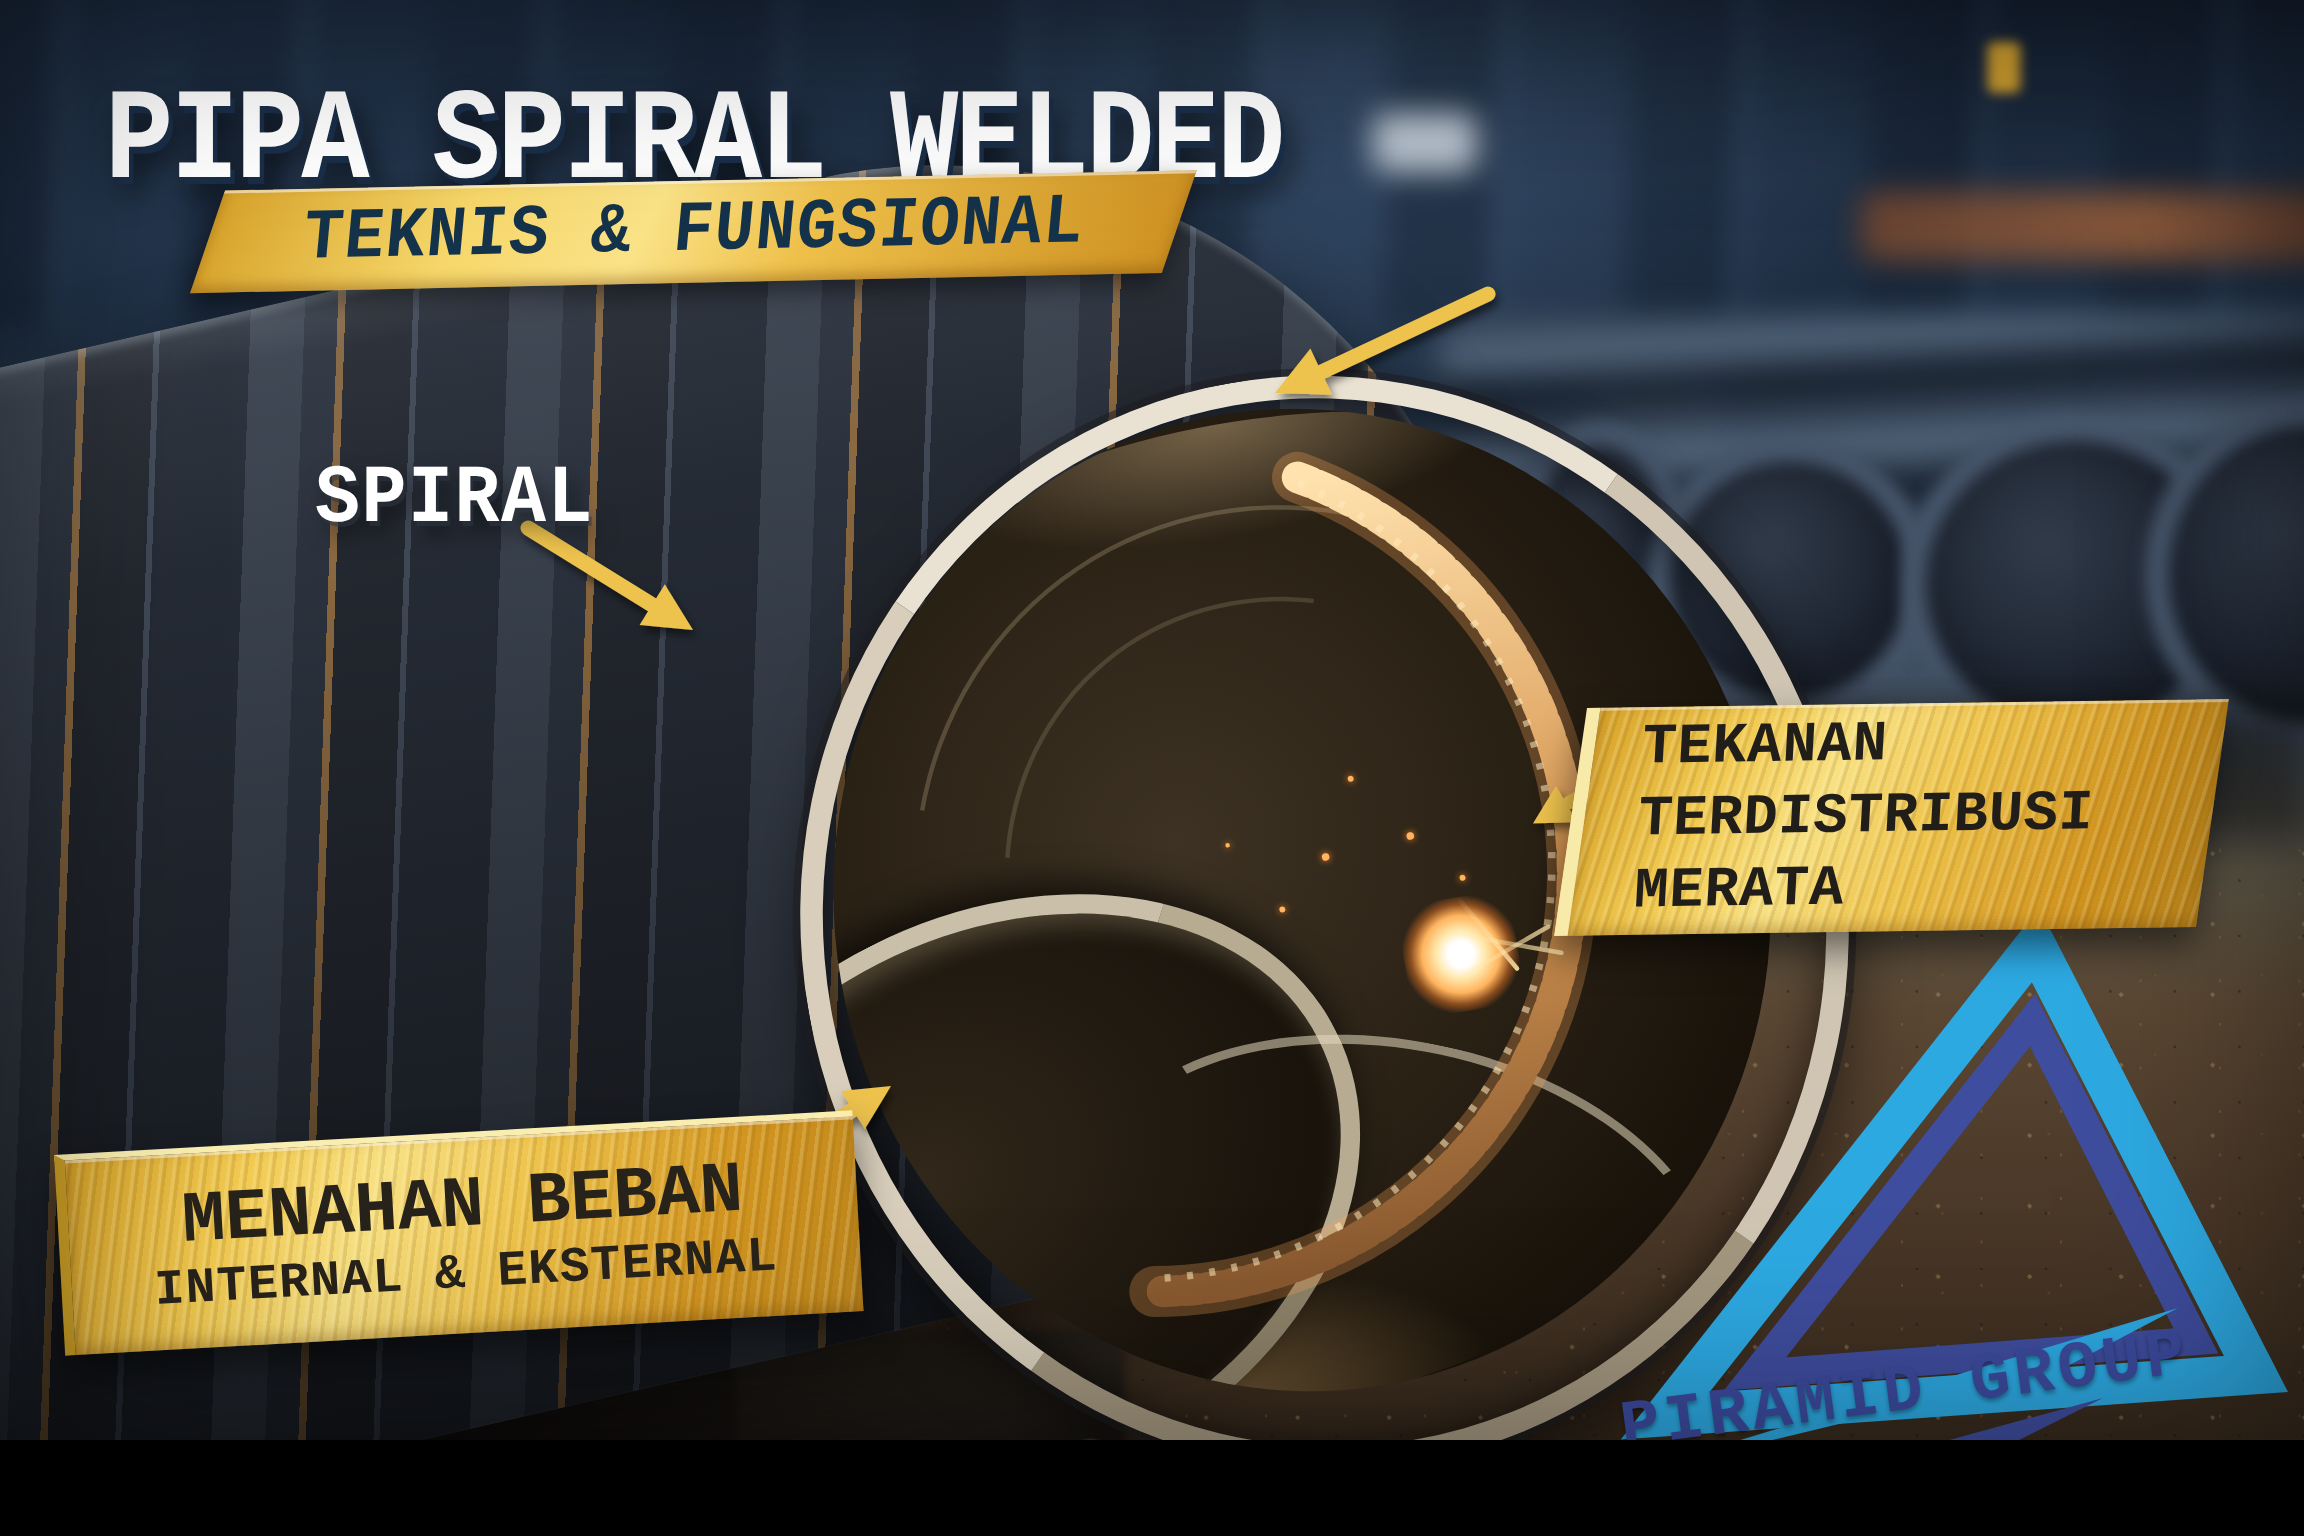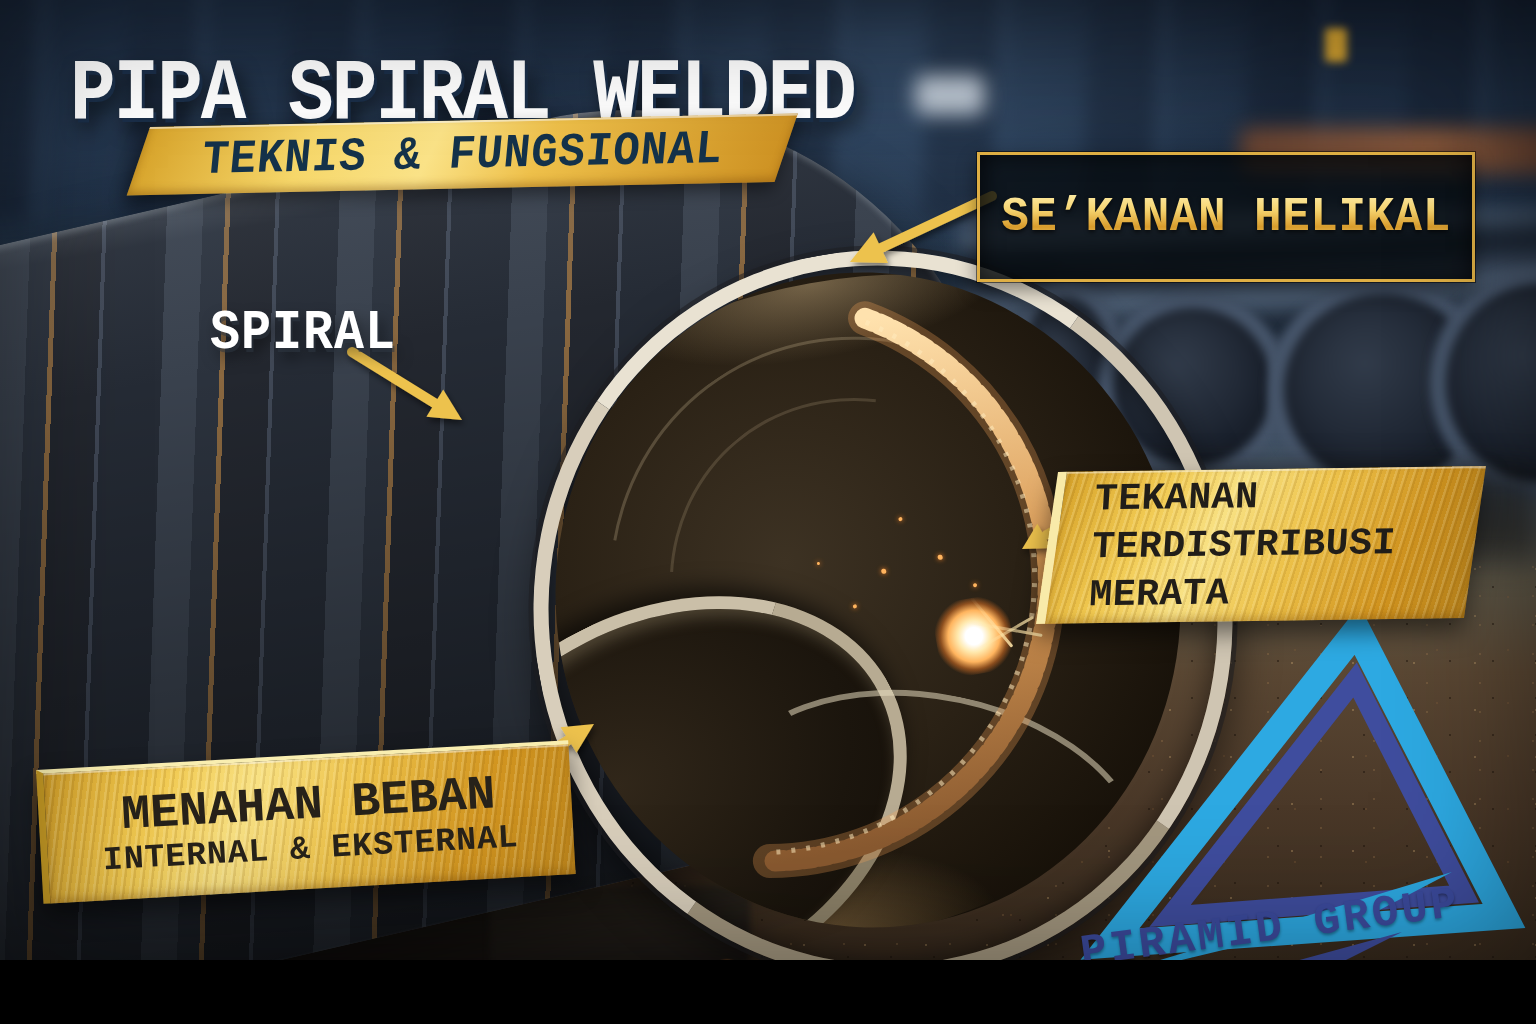--- a/index.html
+++ b/index.html
@@ -276,23 +276,20 @@
       <path d="M505 780 L570 739" stroke="#edc24d" stroke-width="10" stroke-linecap="round" fill="none"></path>
       <path d="M594 724 L576.6 752.7 L560.6 727.3 Z" fill="#edc24d"></path>
     </g>
   </svg>
 
   <div class="abs title">PIPA SPIRAL WELDED</div>
   <div class="abs banner">
     <span>TEKNIS &amp; FUNGSIONAL</span>
   </div>
 
-  <div class="abs helikal">
-    <span class="gold-text">SE’KANAN HELIKAL</span>
-  </div>
 
   <div class="abs spiral-label">SPIRAL</div>
 
   <div class="abs tekanan goldbox">
     <div class="tx">
       <div class="ln">TEKANAN</div>
       <div class="ln">TERDISTRIBUSI</div>
       <div class="ln">MERATA</div>
     </div>
   </div>

